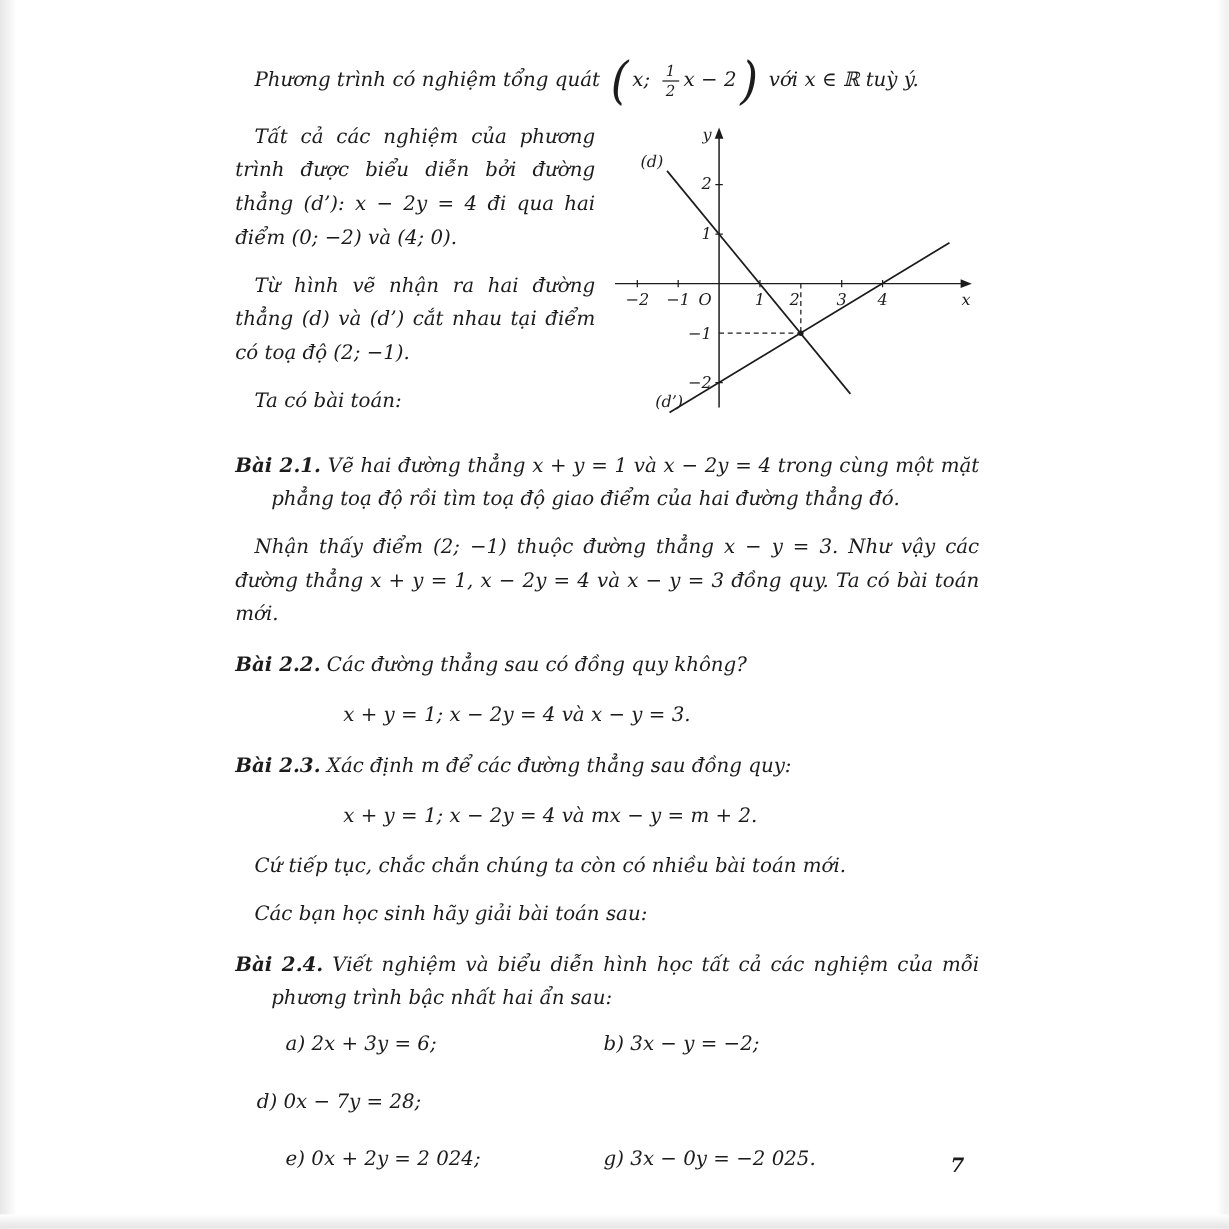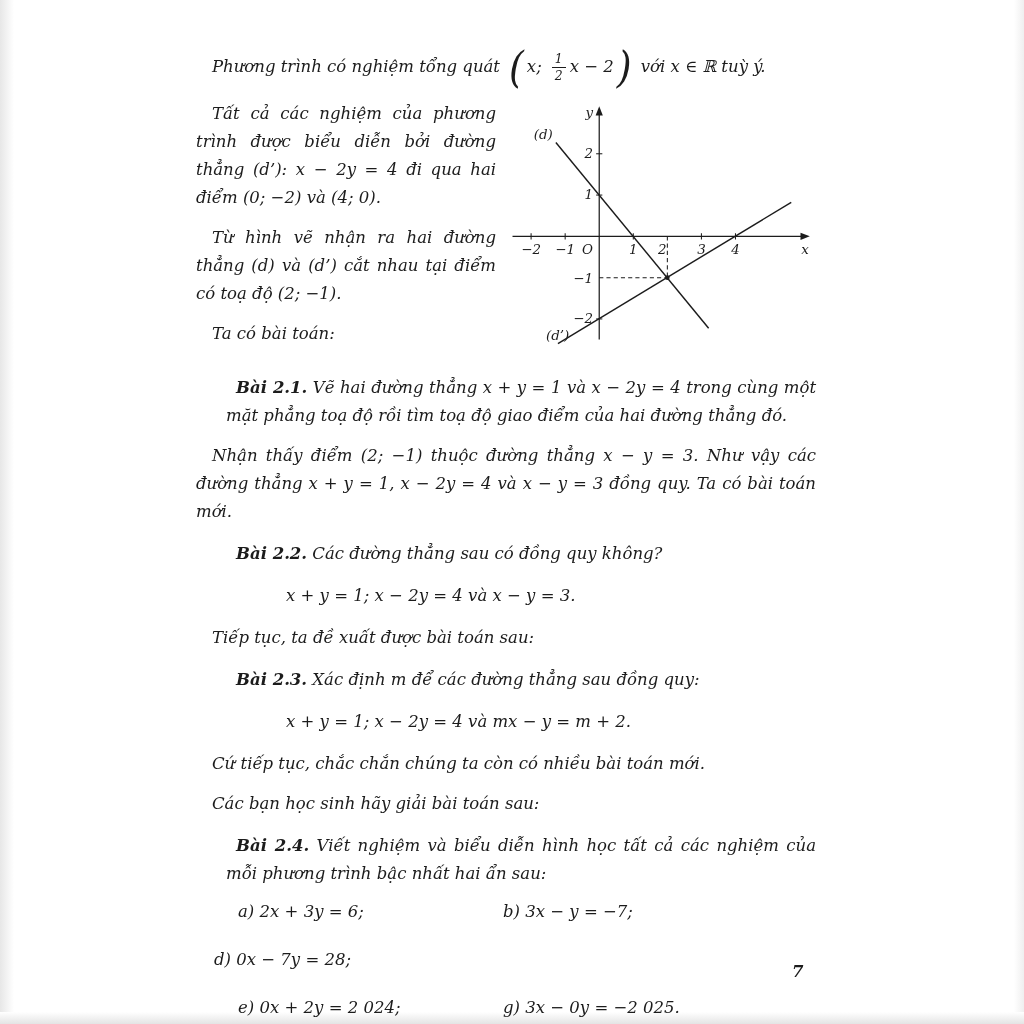--- a/index.html
+++ b/index.html
@@ -37,21 +37,21 @@
   .fig{width:320px;margin-left:0;margin-top:2px;}
   .fig-svg{width:320px;height:246px;display:block;}
   .fig-svg .axis{stroke:#1c1c1c;stroke-width:1.2;}
   .fig-svg .tick{stroke:#1c1c1c;stroke-width:1;}
   .fig-svg .pl{stroke:#1c1c1c;stroke-width:1.4;}
   .fig-svg .dash{stroke:#1c1c1c;stroke-width:1;stroke-dasharray:4 3;}
   .fig-svg text{font-size:13px;fill:#1c1c1c;font-family:"DejaVu Serif","Liberation Serif",serif;}
   .fig-svg .axfill{fill:#1c1c1c;}
   
   .prob{margin:14px 0 10px;padding-left:30px;text-indent:-30px;text-align:justify;}
-  .prob b{font-weight:bold;margin-left:40px;}
+  .prob b{font-weight:bold;}
   .note{margin:12px 0;text-indent:16px;text-align:justify;}
   .eq{margin:14px 0 14px 90px;}
   .ex-grid{margin-top:10px;padding-left:18px;}
   .ex-row{display:flex;margin-bottom:20px;}
   .ex-cell-left{width:265px;margin-left:24px;}
   .page-number{position:absolute;left:792px;top:962px;font-weight:bold;font-size:16.5px;}
 </style>
 </head>
 <body>
 
@@ -131,42 +131,41 @@
 
     <p class="note">Nhận thấy điểm (2; −1) thuộc đường thẳng x − y = 3. Như vậy các đường thẳng x + y = 1, x − 2y = 4 và x − y = 3 đồng quy. Ta có bài toán mới.</p>
 
     <p class="prob">
       <b>Bài 2.2.</b>
       <span>Các đường thẳng sau có đồng quy không?</span>
     </p>
 
     <p class="eq">x + y = 1; x − 2y = 4 và x − y = 3.</p>
 
-    <p class="note">Tiếp tục, ta đề xuất được bài toán sau:</p>
 
     <p class="prob">
       <b>Bài 2.3.</b>
       <span>Xác định m để các đường thẳng sau đồng quy:</span>
     </p>
 
     <p class="eq">x + y = 1; x − 2y = 4 và mx − y = m + 2.</p>
 
     <p class="note">Cứ tiếp tục, chắc chắn chúng ta còn có nhiều bài toán mới.</p>
 
     <p class="note">Các bạn học sinh hãy giải bài toán sau:</p>
 
     <p class="prob">
       <b>Bài 2.4.</b>
       <span>Viết nghiệm và biểu diễn hình học tất cả các nghiệm của mỗi phương trình bậc nhất hai ẩn sau:</span>
     </p>
 
     <div class="ex-grid">
       <div class="ex-row">
         <span class="ex-cell-left">a) 2x + 3y = 6;</span>
-        <span>b) 3x − y = −7;</span>
+        <span>b) 3x − y = −2;</span>
       </div>
       <div class="ex-row">
         <span>d) 0x − 7y = 28;</span>
       </div>
       <div class="ex-row">
         <span class="ex-cell-left">e) 0x + 2y = 2 024;</span>
         <span>g) 3x − 0y = −2 025.</span>
       </div>
     </div>
 

